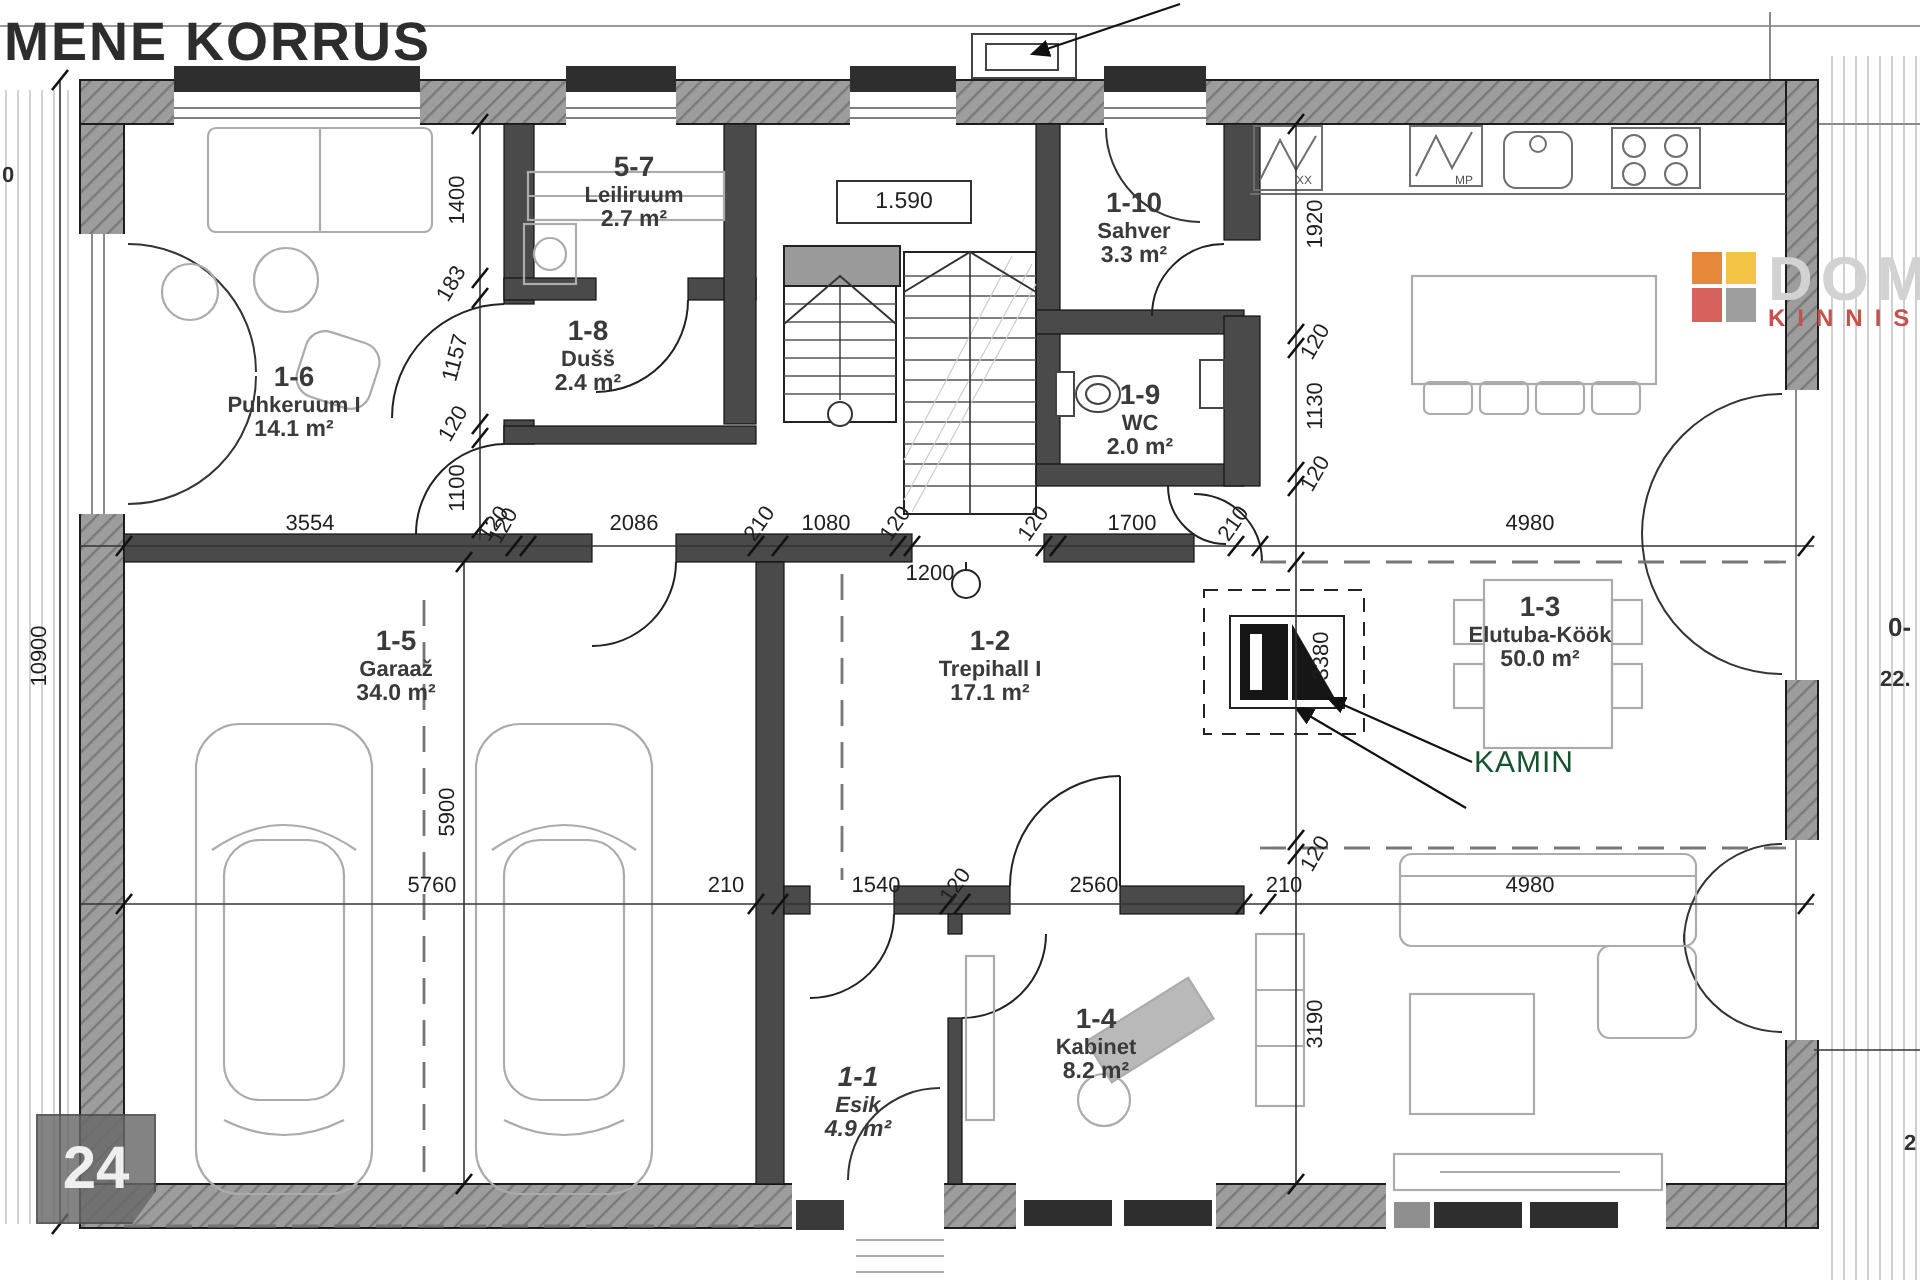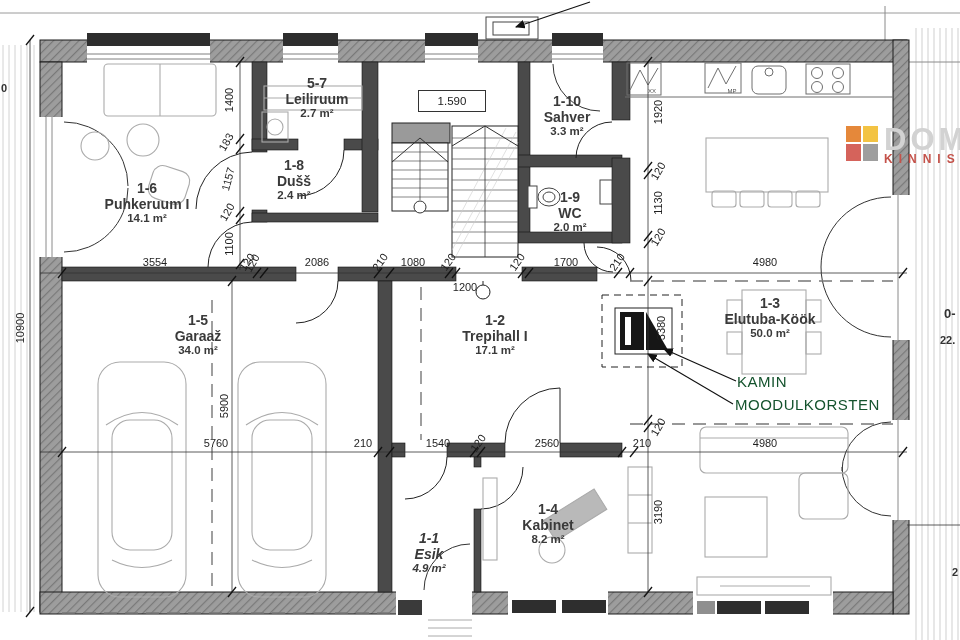--- a/index.html
+++ b/index.html
@@ -4,21 +4,21 @@
 <style>
   html,body{margin:0;padding:0;background:#fff;}
   #canvas{position:relative;width:960px;height:640px;background:#ffffff;overflow:hidden;
           font-family:"Liberation Sans",sans-serif;}
   #plan-svg{position:absolute;left:0;top:0;}
   #page-title{position:absolute;left:2px;top:6px;font-size:27px;font-weight:bold;
               color:#2d2d2d;letter-spacing:1px;white-space:nowrap;}
   .room-label{position:absolute;transform:translate(-50%,0);text-align:center;color:#3a3a3a;
               line-height:1.12;white-space:nowrap;}
   .room-label .rid{font-size:14px;font-weight:bold;}
-  .room-label .rname{font-size:14px;font-weight:bold;}
+  .room-label .rname{font-size:11px;font-weight:bold;}
   .room-label .rarea{font-size:11.5px;font-weight:bold;}
   .dim{position:absolute;font-size:11px;color:#1f1f1f;white-space:nowrap;}
   .tiny{position:absolute;font-size:6px;color:#555;transform:translate(-50%,-50%);}
   .annot{position:absolute;color:#14532d;font-size:15px;letter-spacing:0.5px;white-space:nowrap;}
   #stair-level-box{position:absolute;left:418px;top:90px;width:66px;height:20px;border:1px solid #333;
                    background:#fff;display:flex;align-items:center;justify-content:center;
                    font-size:11.5px;color:#222;}
   #page-badge{position:absolute;left:18px;top:557px;width:58px;height:53px;
               background:rgba(104,104,104,0.82);border:1px solid rgba(60,60,60,0.5);
               clip-path:polygon(0 0,100% 0,100% 70%,80% 100%,0 100%);
@@ -356,20 +356,21 @@
         <line x1="644" y1="597" x2="652" y2="587"></line>
       </g>
 
     <g>
       <rect x="486" y="17" width="52" height="22" fill="#fff" stroke="#444"></rect>
       <rect x="493" y="22" width="36" height="13" fill="none" stroke="#444"></rect>
       <line x1="590" y1="2" x2="516" y2="27" stroke="#111" stroke-width="1.1" marker-end="url(#ah)"></line>
     </g>
   </svg>
 
+  <div id="page-title">MENE KORRUS</div>
 
   <div id="room-labels">
       <div class="room-label" style="left: 429px; top: 531px; font-style: italic;">
         <div class="rid">1-1</div>
         <div class="rname">Esik</div>
         <div class="rarea">4.9 m²</div>
       </div>
       <div class="room-label" style="left: 495px; top: 313px;">
         <div class="rid">1-2</div>
         <div class="rname">Trepihall I</div>
@@ -450,33 +451,33 @@
       <span class="dim" style="left: 661px; top: 328px; transform: translate(-50%, -50%) rotate(-90deg);">3380</span>
       <span class="dim" style="left: 658px; top: 427px; transform: translate(-50%, -50%) rotate(-60deg);">120</span>
       <span class="dim" style="left: 658px; top: 512px; transform: translate(-50%, -50%) rotate(-90deg);">3190</span>
     </div>
   <div id="tiny-labels">
       <span class="tiny" style="left: 652px; top: 91px;">XX</span>
       <span class="tiny" style="left: 732px; top: 91px;">MP</span>
     </div>
 
   <div class="annot" style="left:737px;top:373px;">KAMIN</div>
-  <div class="annot" style="left:735px;top:396px;">MOODULKORSTEN</div>
   <div id="stair-level-box">1.590</div>
 
   <span class="partial" style="left:1px;top:82px;font-size:11px;">0</span>
   <span class="partial" style="left:944px;top:306px;font-size:13px;">0-</span>
   <span class="partial" style="left:962px;top:321px;font-size:11px;">Ter</span>
   <span class="partial" style="left:940px;top:334px;font-size:11px;">22.</span>
   <span class="partial" style="left:952px;top:566px;font-size:11px;">2</span>
 
   <div id="logo">
     <div id="logo-squares">
         <span style="background: rgb(229, 136, 58);"></span>
         <span style="background: rgb(243, 195, 67);"></span>
         <span style="background: rgb(213, 99, 91);"></span>
         <span style="background: rgb(158, 158, 158);"></span>
       </div>
     <div id="logo-name">DOM</div>
     <div id="logo-sub">KINNIS</div>
   </div>
 
+  <div id="page-badge">24</div>
 </div>
 
 </body></html>

